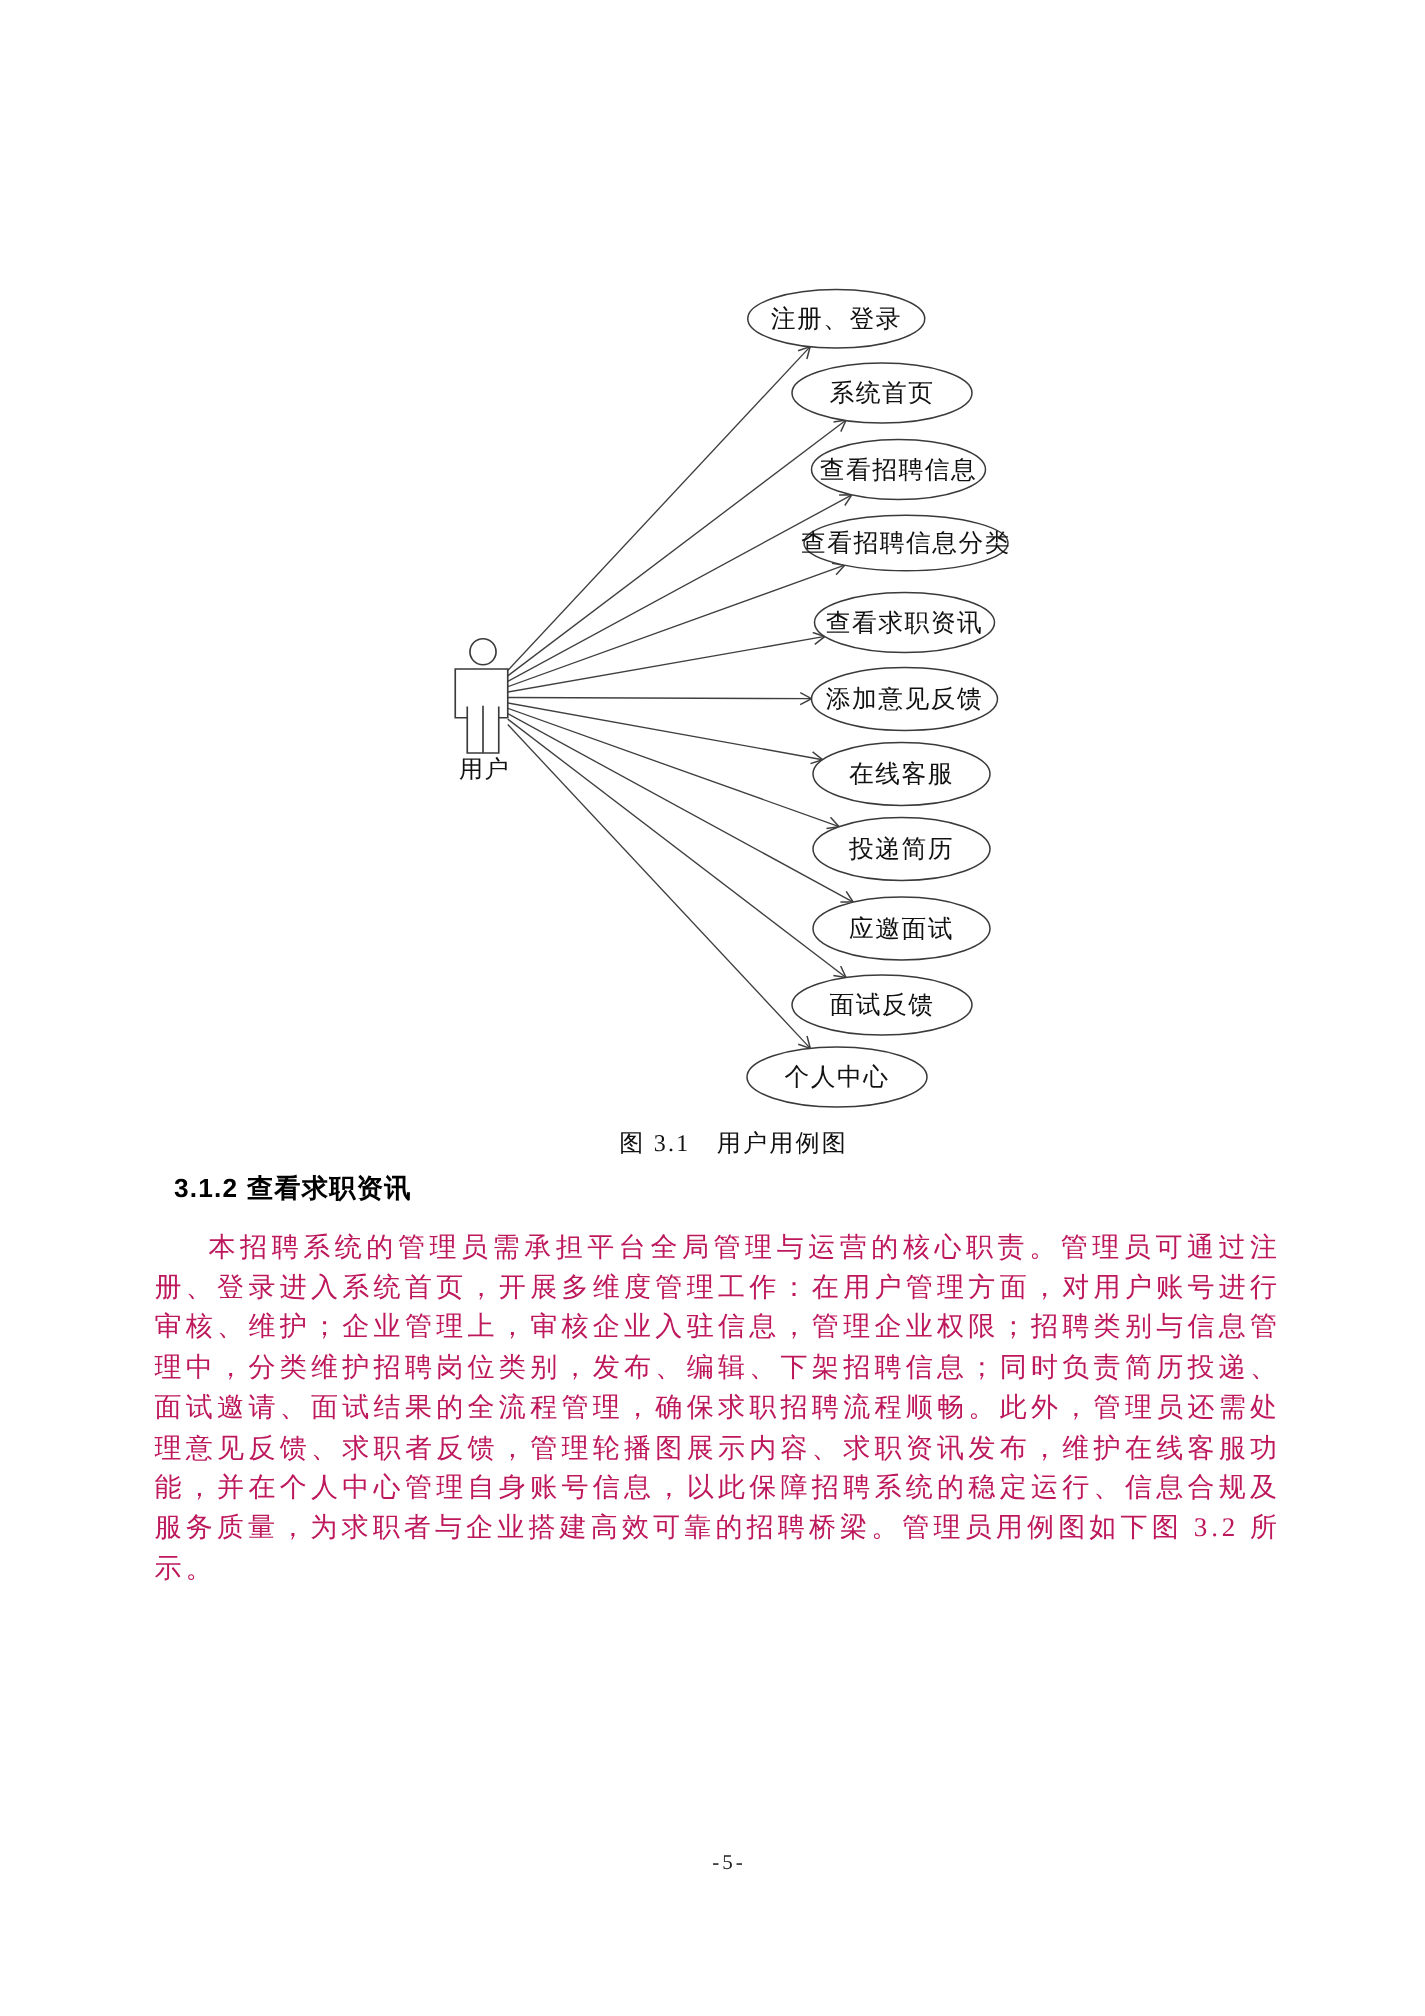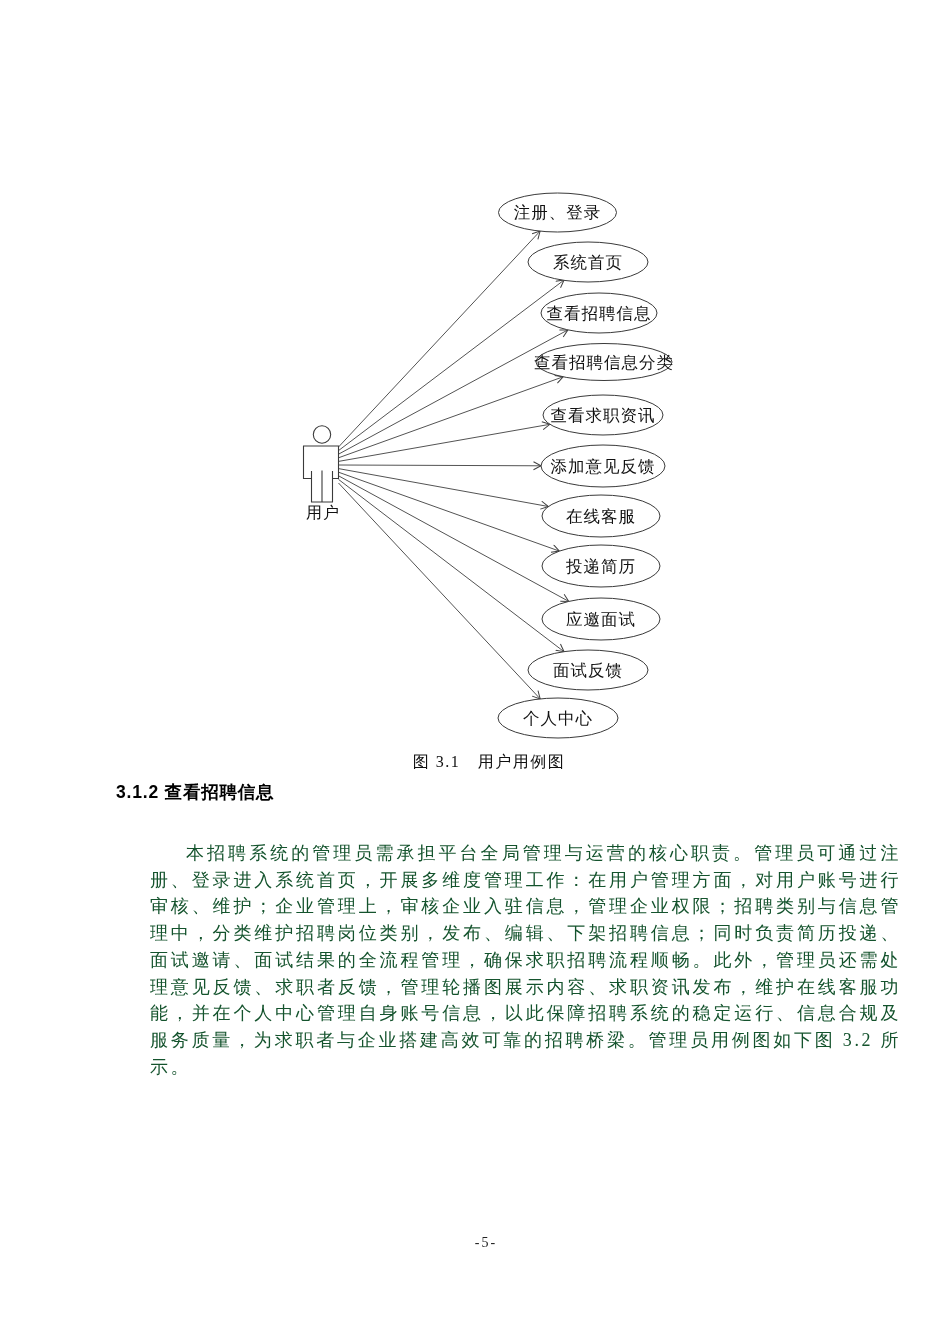--- a/index.html
+++ b/index.html
@@ -58,29 +58,28 @@
     position: absolute;
     top: 780px; left: 116px;
     font-family: "Liberation Sans", "DejaVu Sans", sans-serif;
     font-weight: bold;
     font-size: 17.5px;
     letter-spacing: 0.8px;
     color: #000000;
   }
   .body-paragraph {
     position: absolute;
-    top: 840px; left: 103px;
+    top: 818px; left: 103px;
     width: 751px;
     font-size: 18px;
     line-height: 26.7px;
     letter-spacing: 2.6px;
     text-align: justify;
     text-indent: 36px;
-    color: #14532d;
-    margin-left: 47px;
+    color: #be185d;
   }
   .page-number {
     position: absolute;
     top: 1235px; left: 0;
     width: 972px;
     text-align: center;
     font-size: 14px;
     letter-spacing: 2px;
     color: #222222;
   }
@@ -149,17 +148,17 @@
     <ellipse class="uc-ellipse" cx="588" cy="670" rx="60" ry="20"></ellipse>
     <text class="uc-label" x="588" y="675.5">面试反馈</text>
 
     <ellipse class="uc-ellipse" cx="558" cy="718" rx="60" ry="20"></ellipse>
     <text class="uc-label" x="558" y="723.5">个人中心</text>
   </g>
 </svg>
 
 <div class="figure-caption">图 3.1　用户用例图</div>
 
-<div class="section-heading">3.1.2 查看招聘信息</div>
+<div class="section-heading">3.1.2 查看求职资讯</div>
 
 <p class="body-paragraph">本招聘系统的管理员需承担平台全局管理与运营的核心职责。管理员可通过注册、登录进入系统首页，开展多维度管理工作：在用户管理方面，对用户账号进行审核、维护；企业管理上，审核企业入驻信息，管理企业权限；招聘类别与信息管理中，分类维护招聘岗位类别，发布、编辑、下架招聘信息；同时负责简历投递、面试邀请、面试结果的全流程管理，确保求职招聘流程顺畅。此外，管理员还需处理意见反馈、求职者反馈，管理轮播图展示内容、求职资讯发布，维护在线客服功能，并在个人中心管理自身账号信息，以此保障招聘系统的稳定运行、信息合规及服务质量，为求职者与企业搭建高效可靠的招聘桥梁。管理员用例图如下图 3.2 所示。</p>
 
 <div class="page-number">-5-</div>
 
 </body></html>

